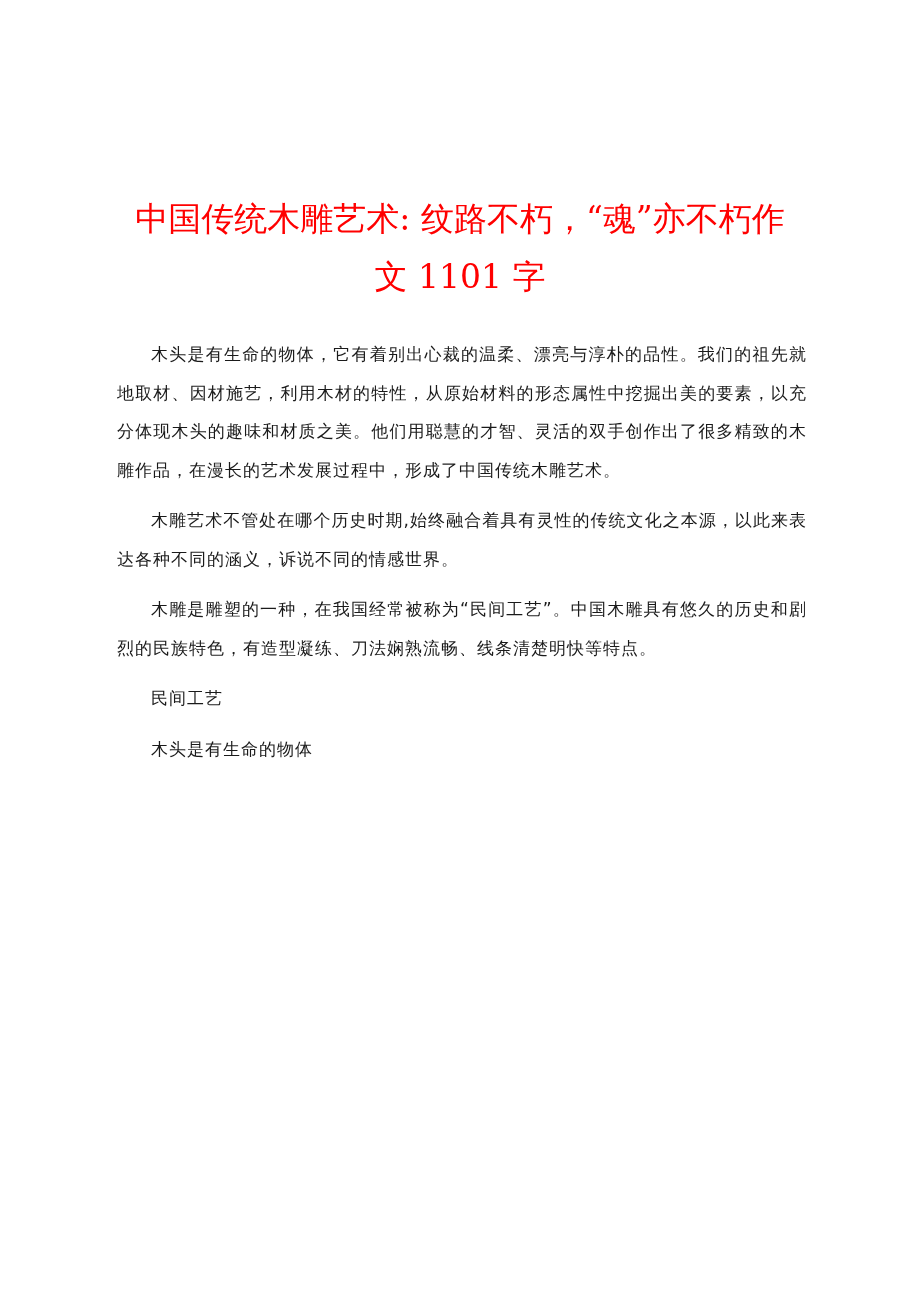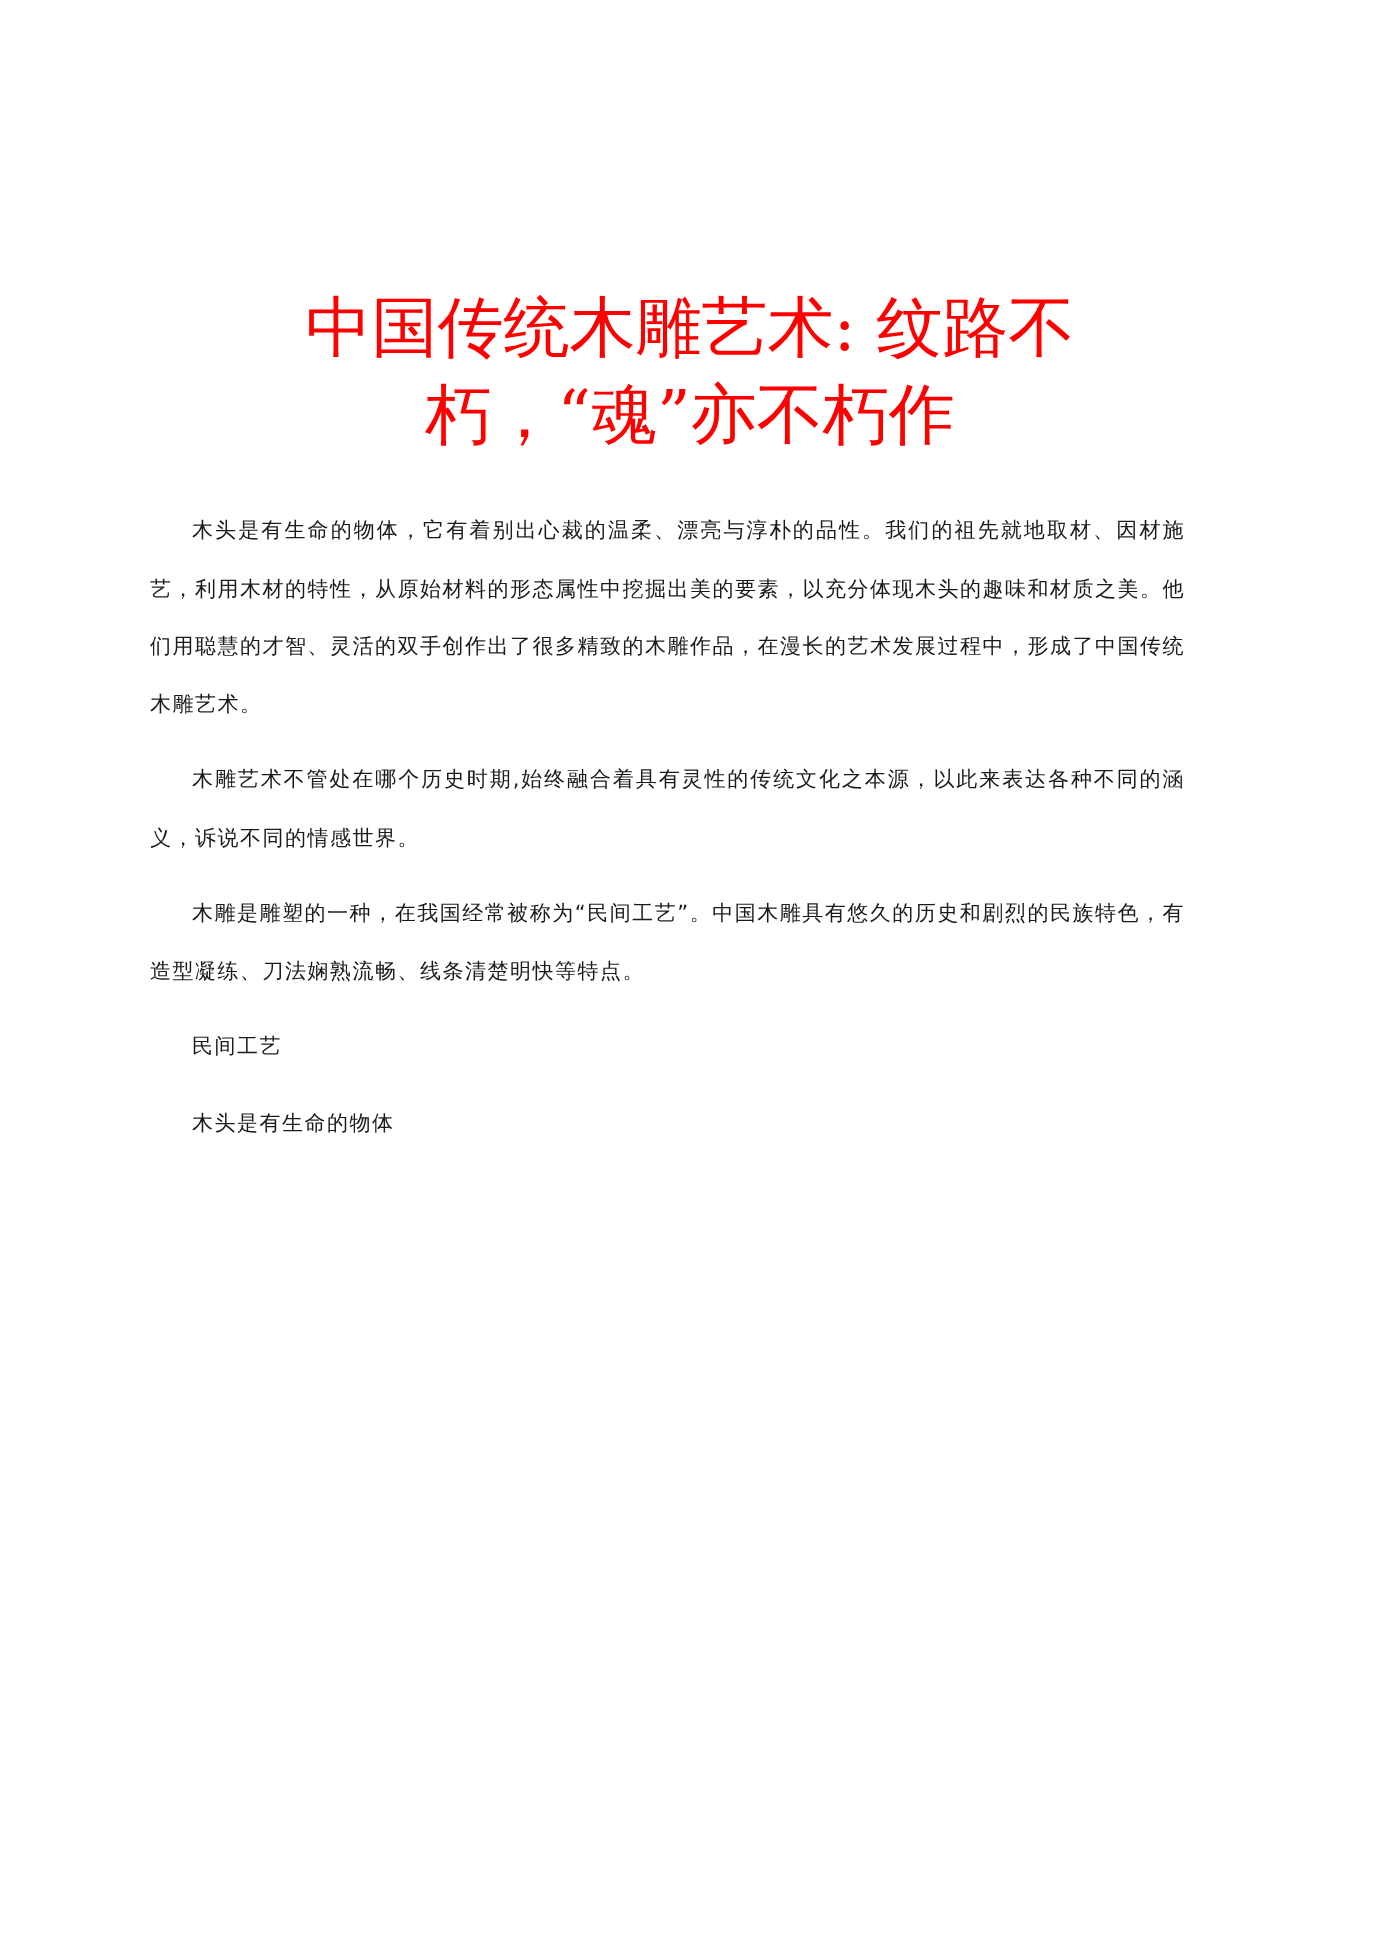--- a/index.html
+++ b/index.html
@@ -23,34 +23,34 @@
       background: #ffffff;
     }
     .title {
       position: absolute;
       left: 110px;
       top: 190px;
       width: 700px;
       text-align: center;
       color: #ff0000;
       font-family: "DejaVu Serif", serif;
-      font-size: 44px;
+      font-size: 33px;
       line-height: 58px;
       letter-spacing: 0px;
       margin: 0;
       font-weight: normal;
     }
     .body-text {
       position: absolute;
-      left: 100px;
+      left: 117px;
       top: 335px;
       width: 690px;
       color: #1a1a1a;
       font-family: "DejaVu Sans", sans-serif;
-      font-size: 14px;
+      font-size: 17px;
       line-height: 38.5px;
     }
     .para {
       margin: 0 0 12px 0;
       text-indent: 2em;
       text-align: justify;
       text-align-last: left;
       letter-spacing: 1px;
     }
     .subhead {
@@ -58,20 +58,21 @@
       text-indent: 2em;
       letter-spacing: 1px;
     }
   </style>
 </head>
 <body>
 
 <div class="page">
   <h1 class="title">
     <span>中国传统木雕艺术: 纹路不朽，“魂”亦不朽作</span><br>
+    <span>文 1101 字</span>
   </h1>
 
   <div class="body-text">
     <p class="para">木头是有生命的物体，它有着别出心裁的温柔、漂亮与淳朴的品性。我们的祖先就地取材、因材施艺，利用木材的特性，从原始材料的形态属性中挖掘出美的要素，以充分体现木头的趣味和材质之美。他们用聪慧的才智、灵活的双手创作出了很多精致的木雕作品，在漫长的艺术发展过程中，形成了中国传统木雕艺术。</p>
     <p class="para">木雕艺术不管处在哪个历史时期,始终融合着具有灵性的传统文化之本源，以此来表达各种不同的涵义，诉说不同的情感世界。</p>
     <p class="para">木雕是雕塑的一种，在我国经常被称为“民间工艺”。中国木雕具有悠久的历史和剧烈的民族特色，有造型凝练、刀法娴熟流畅、线条清楚明快等特点。</p>
     <p class="subhead">民间工艺</p>
     <p class="subhead">木头是有生命的物体</p>
   </div>
 </div>

